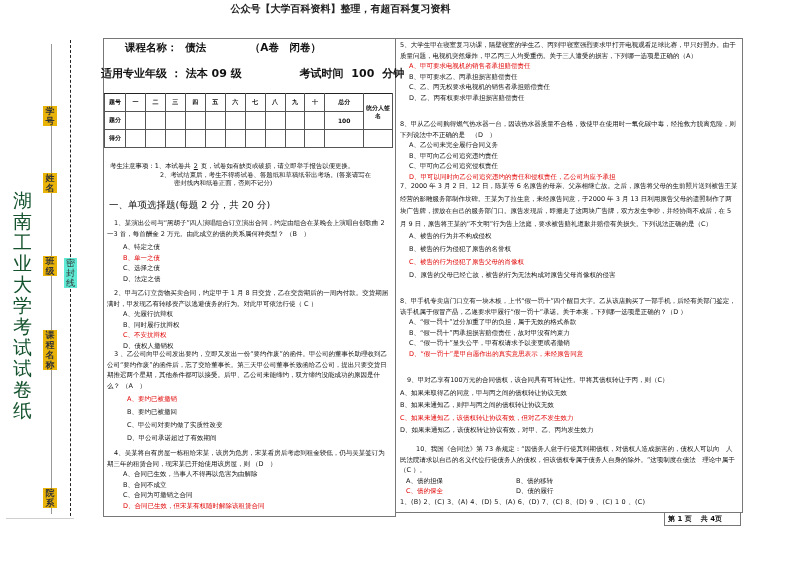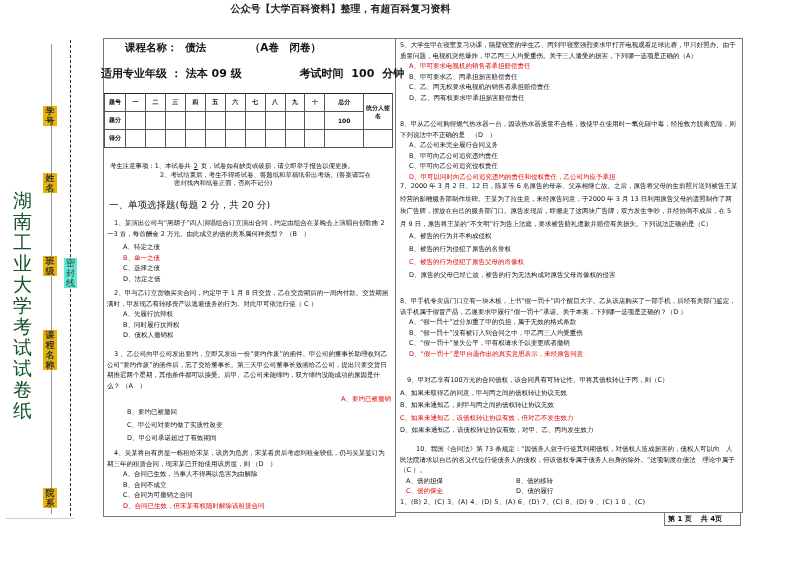--- a/index.html
+++ b/index.html
@@ -186,27 +186,28 @@
   <div class="opt">A、特定之债</div>
   <div class="opt red">B、单一之债</div>
   <div class="opt">C、选择之债</div>
   <div class="opt">D、法定之债</div>
 </div>
 
 <div class="q-block txt" style="left:107px; top:288px; width:284px;">
   <div class="q-stem">2、甲与乙订立货物买卖合同，约定甲于 1 月 8 日交货，乙在交货期后的一周内付款。交货期届满时，甲发现乙有转移资产以逃避债务的行为。对此甲可依法行使（ C ）</div>
   <div class="opt">A、先履行抗辩权</div>
   <div class="opt">B、同时履行抗辩权</div>
+  <div class="opt red">C、不安抗辩权</div>
   <div class="opt">D、债权人撤销权</div>
 </div>
 
 <div class="q-block txt" style="left:107px; top:349px; width:284px;">
   <div class="q-stem">3 、乙公司向甲公司发出要约，立即又发出一份“要约作废”的函件。甲公司的董事长助理收到乙公司“要约作废”的函件后，忘了交给董事长。第三天甲公司董事长致函给乙公司，提出只要交货日期推迟两个星期，其他条件都可以接受。后甲、乙公司未能缔约，双方缔约没能成功的原因是什么？ （A　）</div>
   <div style="height:2px"></div>
-  <div class="opt-b red" style="line-height:13px;text-align:right;">A、要约已被撤销</div>
+  <div class="opt-b red" style="line-height:13px;">A、要约已被撤销</div>
   <div class="opt-b" style="line-height:13px;">B、要约已被撤回</div>
   <div class="opt-b" style="line-height:13px;">C、甲公司对要约做了实质性改变</div>
   <div class="opt-b" style="line-height:13px;">D、甲公司承诺超过了有效期间</div>
 </div>
 
 <div class="q-block txt" style="left:107px; top:448px; width:284px;">
   <div class="q-stem">4、吴某将自有房屋一栋租给宋某，该房为危房，宋某看房后考虑到租金较低，仍与吴某签订为期三年的租赁合同，现宋某已开始使用该房屋，则 （D　）</div>
   <div class="opt">A、合同已生效，当事人不得再以危害为由解除</div>
   <div class="opt">B、合同不成立</div>
   <div class="opt">C、合同为可撤销之合同</div>
@@ -233,21 +234,21 @@
   <div>7、2000 年 3 月 2 日、12 日，陈某等 6 名原告的母亲、父亲相继亡故。之后，原告将父母的生前照片送到被告王某经营的影雕服务部制作坟碑。王某为了拉生意，未经原告同意，于2000 年 3 月 13 日利用原告父母的遗照制作了两块广告牌，摆放在自己的服务部门口。原告发现后，即搬走了这两块广告牌，双方发生争吵，并经协商不成后，在 5 月 9 日，原告将王某的“不文明”行为告上法庭，要求被告赔礼道歉并赔偿有关损失。下列说法正确的是（C）</div>
   <div class="opt-r" style="line-height:13px;">A、被告的行为并不构成侵权</div>
   <div class="opt-r" style="line-height:13px;">B、被告的行为侵犯了原告的名誉权</div>
   <div class="opt-r red" style="line-height:13px;">C、被告的行为侵犯了原告父母的肖像权</div>
   <div class="opt-r" style="line-height:13px;">D、原告的父母已经亡故，被告的行为无法构成对原告父母肖像权的侵害</div>
 </div>
 
 <div class="q-block txt" style="left:400px; top:296px; width:338px;">
   <div>8、甲手机专卖店门口立有一块木板，上书“假一罚十”四个醒目大字。乙从该店购买了一部手机，后经有关部门鉴定，该手机属于假冒产品，乙遂要求甲履行“假一罚十”承诺。关于本案，下列哪一选项是正确的？（D ）</div>
   <div class="opt-r">A、“假一罚十”过分加重了甲的负担，属于无效的格式条款</div>
-  <div class="opt-r">B、“假一罚十”没有被订入到合同之中，甲乙丙三人均受重伤</div>
+  <div class="opt-r">B、“假一罚十”丙承担损害赔偿责任，故对甲没有约束力</div>
   <div class="opt-r">C、“假一罚十”显失公平，甲有权请求予以变更或者撤销</div>
   <div class="opt-r red">D、“假一罚十”是甲自愿作出的真实意思表示，未经原告同意</div>
 </div>
 
 <div class="q-block txt" style="left:400px; top:374px; width:338px; line-height:12.5px;">
   <div style="padding-left:7px;">9、甲对乙享有100万元的合同债权，该合同具有可转让性。甲将其债权转让于丙，则（C）</div>
   <div>A、如果未取得乙的同意，甲与丙之间的债权转让协议无效</div>
   <div>B、如果未通知乙，则甲与丙之间的债权转让协议无效</div>
   <div class="red">C、如果未通知乙，该债权转让协议有效，但对乙不发生效力</div>
   <div>D、如果未通知乙，该债权转让协议有效，对甲、乙、丙均发生效力</div>

